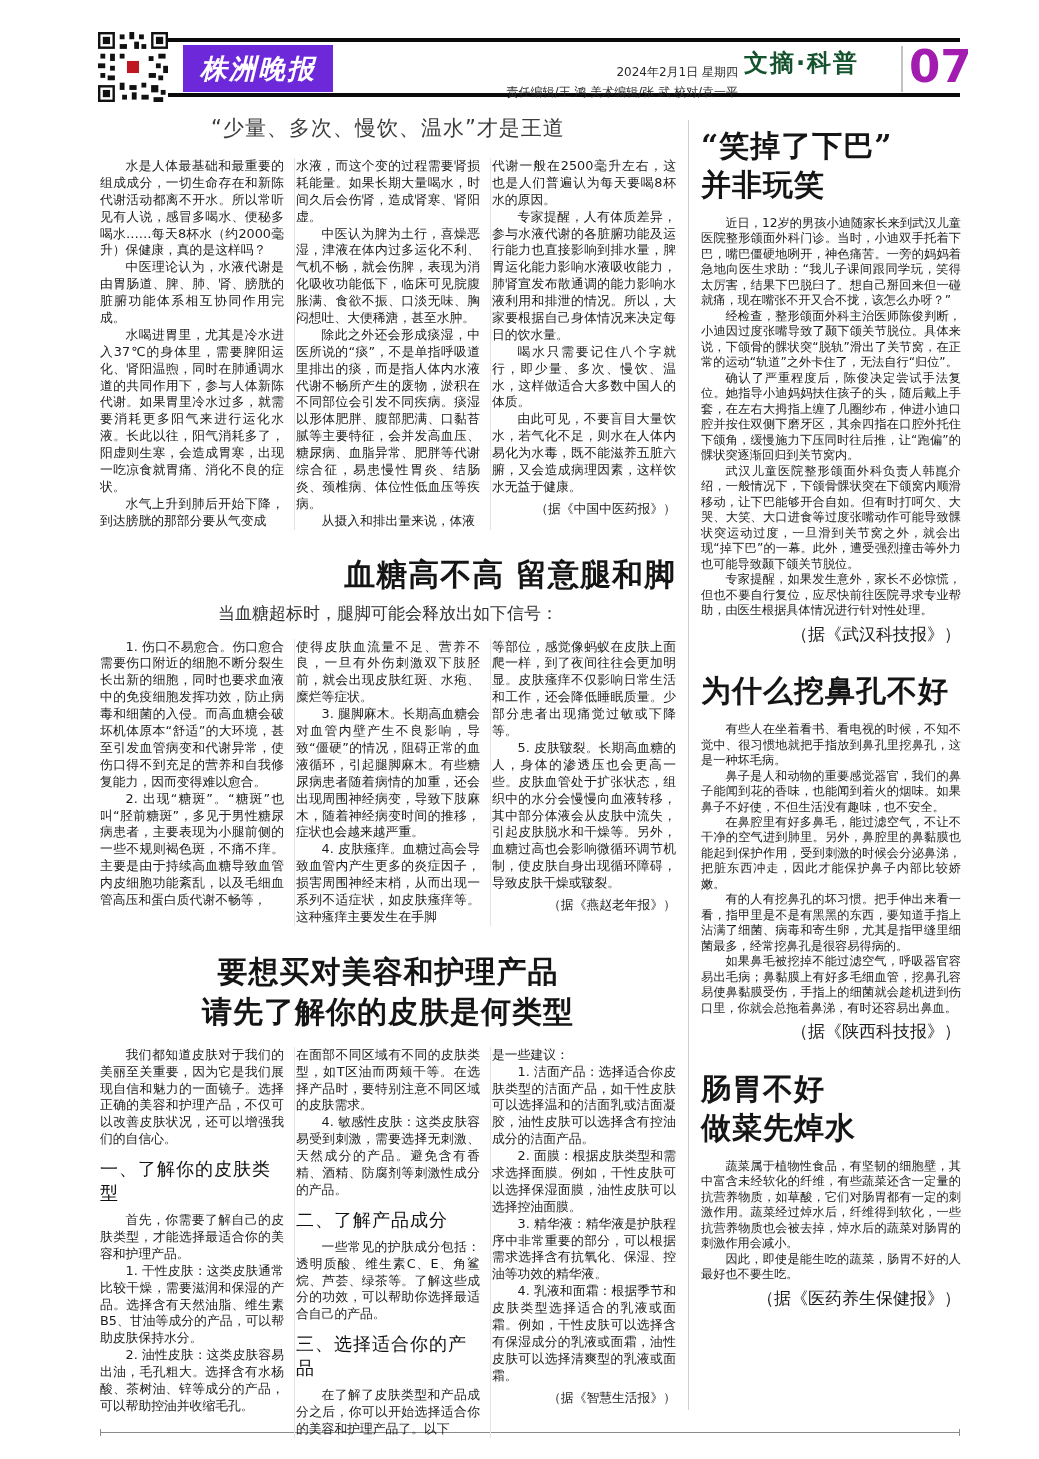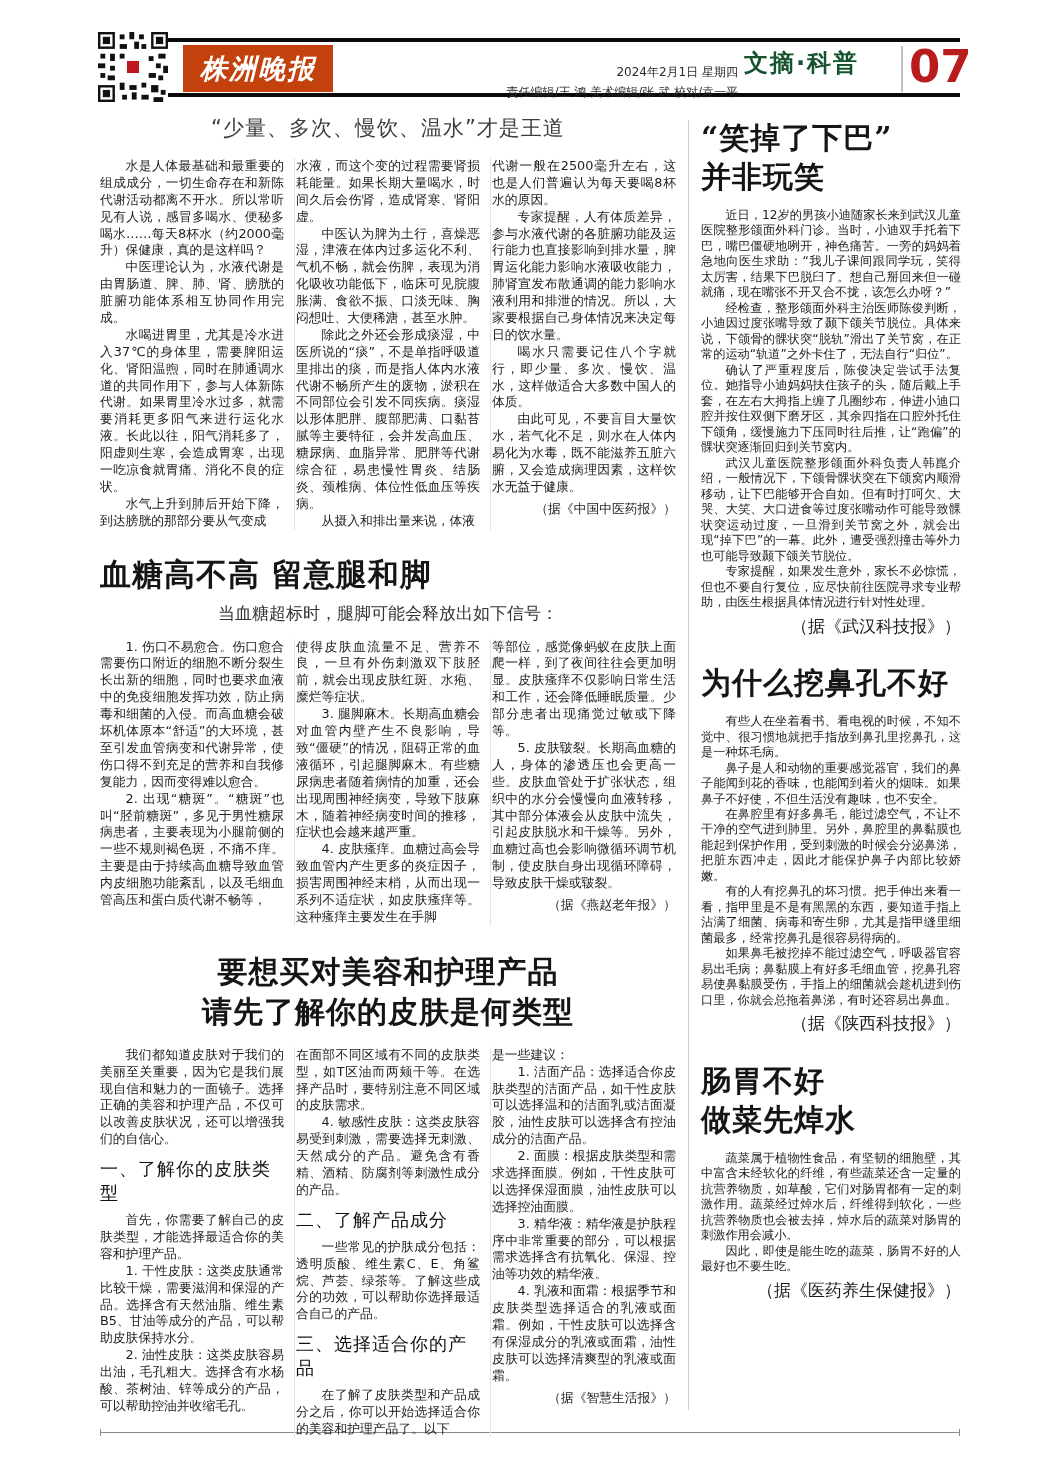--- a/index.html
+++ b/index.html
@@ -7,29 +7,29 @@
   body { font-family:"DejaVu Sans","Liberation Sans",sans-serif; color:#151515; }
   .page { position:relative; width:1039px; height:1459px; background:#ffffff; margin:0 auto; overflow:hidden; }
 
   
   .hdr { position:absolute; left:0; top:0; width:1039px; height:112px; }
   .rule { position:absolute; left:140px; width:820px; height:4px; background:#0a0a0a; }
   .rule-top { top:38px; }
   .rule-bot { top:93px; }
   .qr { position:absolute; left:98px; top:32px; width:70px; height:70px; }
   .masthead { position:absolute; left:183px; top:45px; width:150px; height:47px;
-      background:#c2410c; color:#fff; display:flex; align-items:center; justify-content:center;
+      background:#6d28d9; color:#fff; display:flex; align-items:center; justify-content:center;
       font-family:"DejaVu Serif","Liberation Serif",serif; font-style:italic; font-weight:bold;
       font-size:27px; letter-spacing:2px; white-space:nowrap; }
   .pub { position:absolute; left:470px; top:63px; width:268px; text-align:right;
       font-size:12px; color:#2a2a2a; line-height:1.65; white-space:nowrap; }
   .section-title { position:absolute; left:744px; top:47px; font-size:24px; font-weight:bold;
       color:#14532d; letter-spacing:2px; white-space:nowrap; }
   .pageno-div { position:absolute; left:901px; top:46px; width:2px; height:46px; background:#c2c2c2; }
-  .page-no { position:absolute; left:909px; top:40px; font-size:45px; font-weight:bold; color:#b91c1c; }
+  .page-no { position:absolute; left:909px; top:40px; font-size:45px; font-weight:bold; color:#a21caf; }
 
   
   .v-divider { position:absolute; left:688px; top:120px; width:1px; height:1290px; background:#cfcfcf; }
   .bottom-rule { position:absolute; left:100px; top:1432px; width:860px; height:1px; background:#8a8a8a; }
   .bottom-rule::before, .bottom-rule::after { content:""; position:absolute; top:-3px; width:1px; height:7px; background:#8a8a8a; }
   .bottom-rule::before { left:0; } .bottom-rule::after { right:0; }
 
   .left  { position:absolute; left:100px; top:112px; width:576px; }
   .right { position:absolute; left:701px; top:112px; width:260px; }
 
@@ -43,32 +43,32 @@
   .col { flex:1; min-width:0; }
   .col.rb { border-right:1px solid #e3e3e3; padding-right:10px; margin-right:-8px; }
 
   
   .art-water h1 { font-size:38px; font-weight:900; text-align:center; margin:10px 0 6px; letter-spacing:0.5px; }
   .art-water h2 { font-size:21px; font-weight:400; text-align:center; color:#3c3c3c; margin:2px 0 16px; letter-spacing:1px; }
 
   
   .art-sugar { margin-top:24px; }
   .art-sugar h1 { font-family:"DejaVu Serif","Liberation Serif",serif; font-size:31px; font-weight:bold;
-      text-align:left; margin:0 0 6px; letter-spacing:1px; }
+      text-align:right; margin:0 0 6px; letter-spacing:1px; }
   .art-sugar h2 { font-size:17px; font-weight:400; text-align:center; color:#333; margin:0 0 14px; }
 
   
   .art-skin { margin-top:26px; }
   .art-skin h1 { font-family:"DejaVu Serif","Liberation Serif",serif; font-size:30px; font-weight:bold;
       text-align:center; line-height:1.35; margin:0 0 14px; letter-spacing:1px; }
 
   
   .rt { margin-bottom:24px; }
   .rt h1 { font-family:"DejaVu Serif","Liberation Serif",serif; font-size:30px; font-weight:bold;
-      line-height:1.3; margin:6px 0 12px; letter-spacing:1px; }
+      line-height:1.3; margin:14px 0 12px; letter-spacing:1px; }
   .rt .para { font-size:12.2px; line-height:1.27; }
   .rt .source { font-size:17px; }
 </style>
 </head>
 <body>
 
 <div class="page">
 
   <div class="hdr">
     <div class="rule rule-top"></div>

